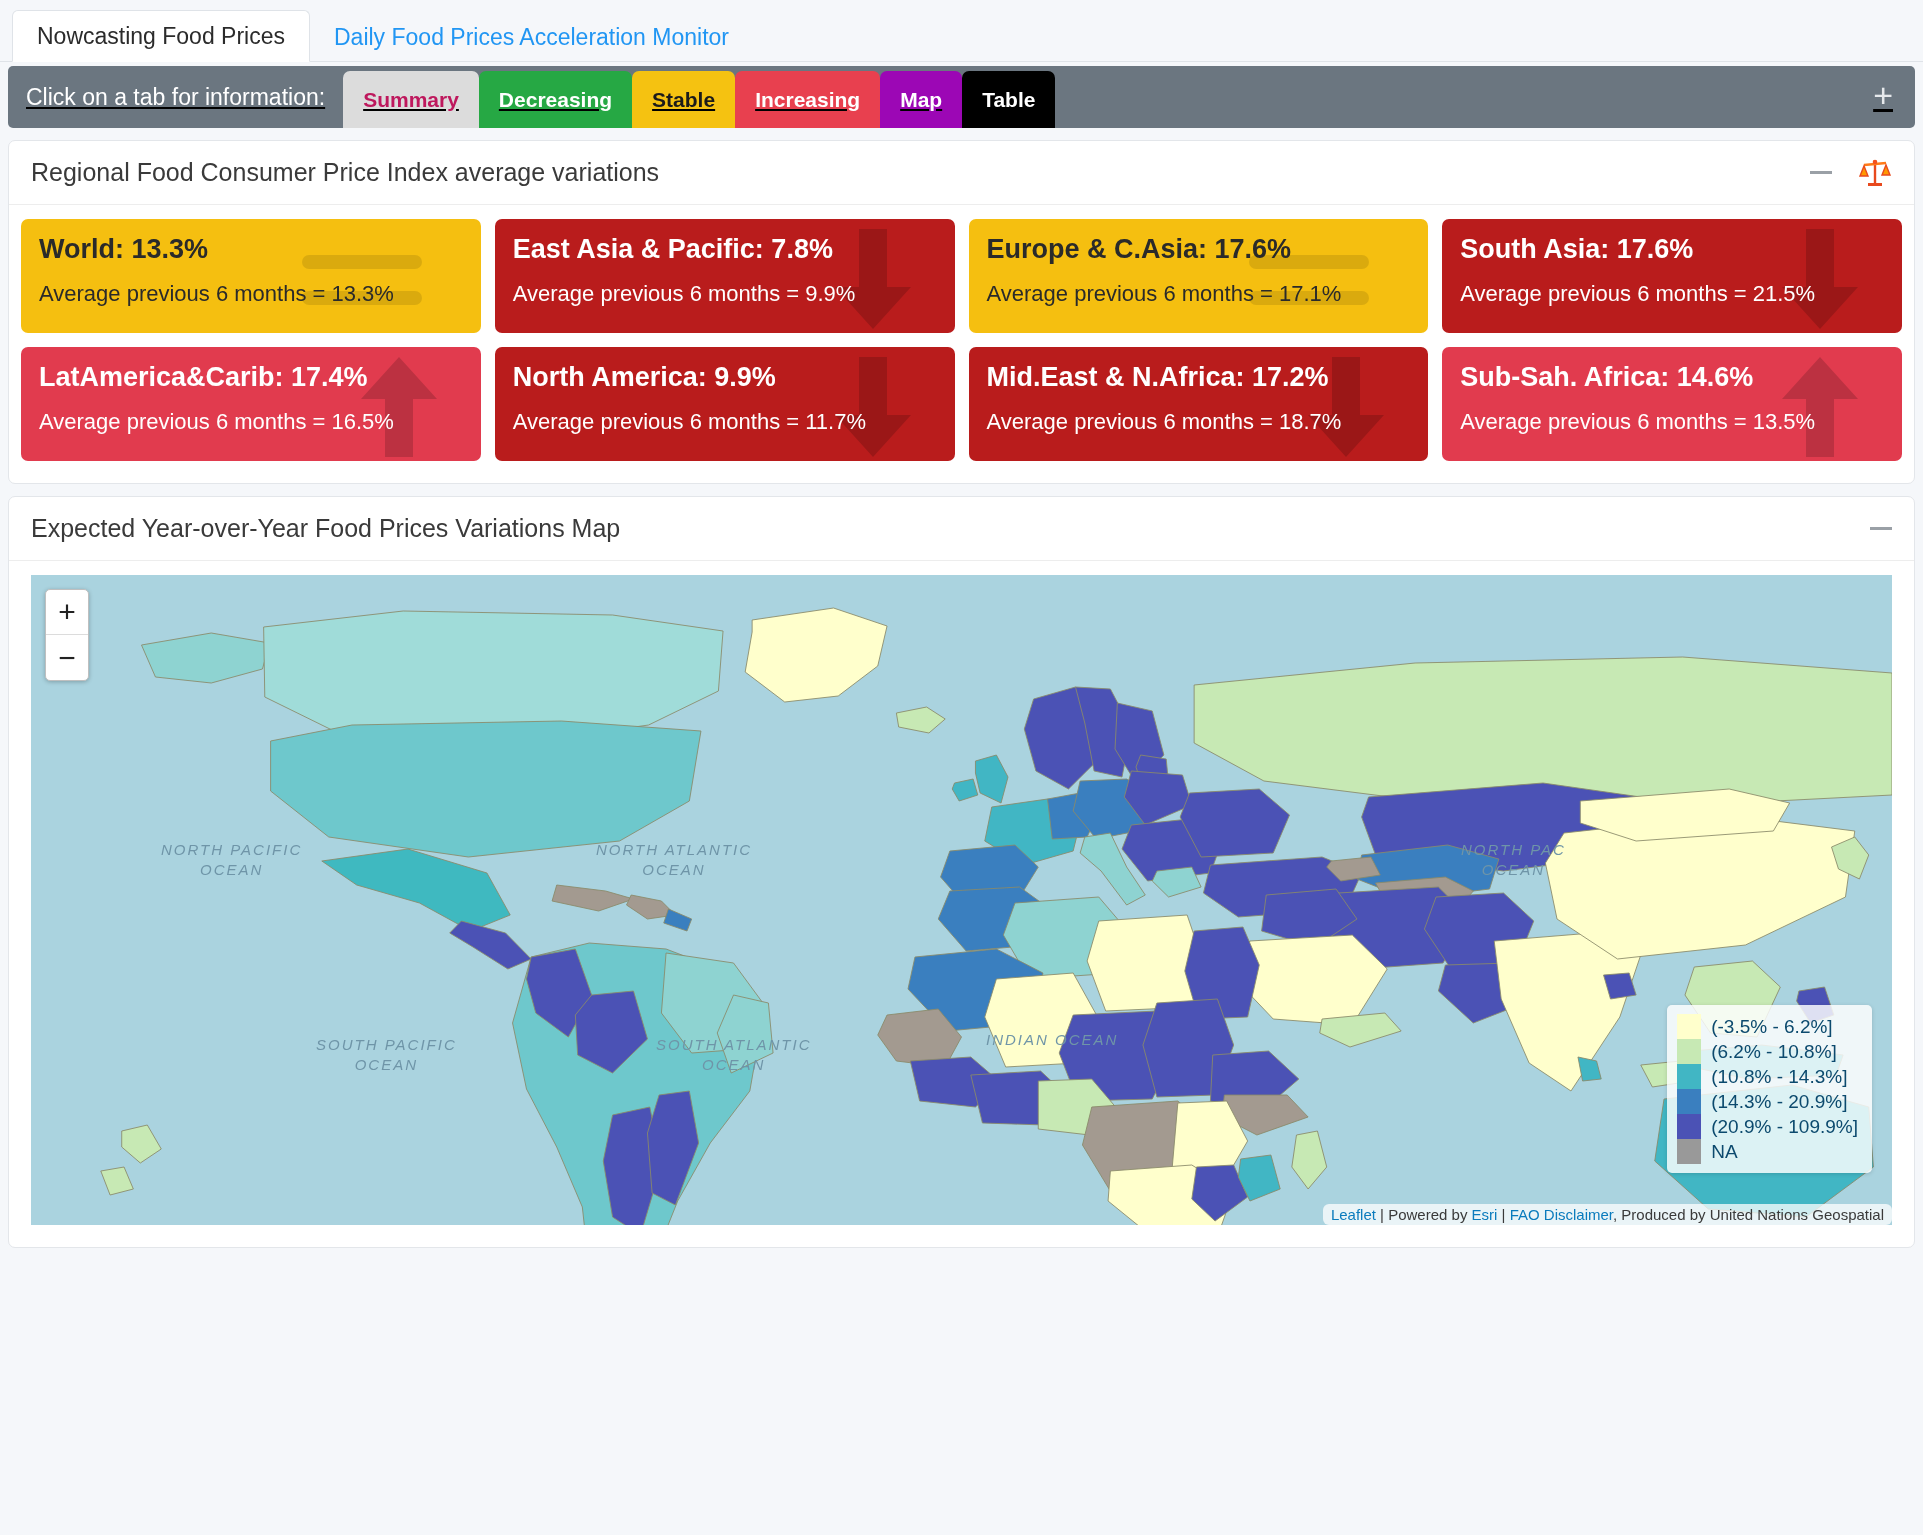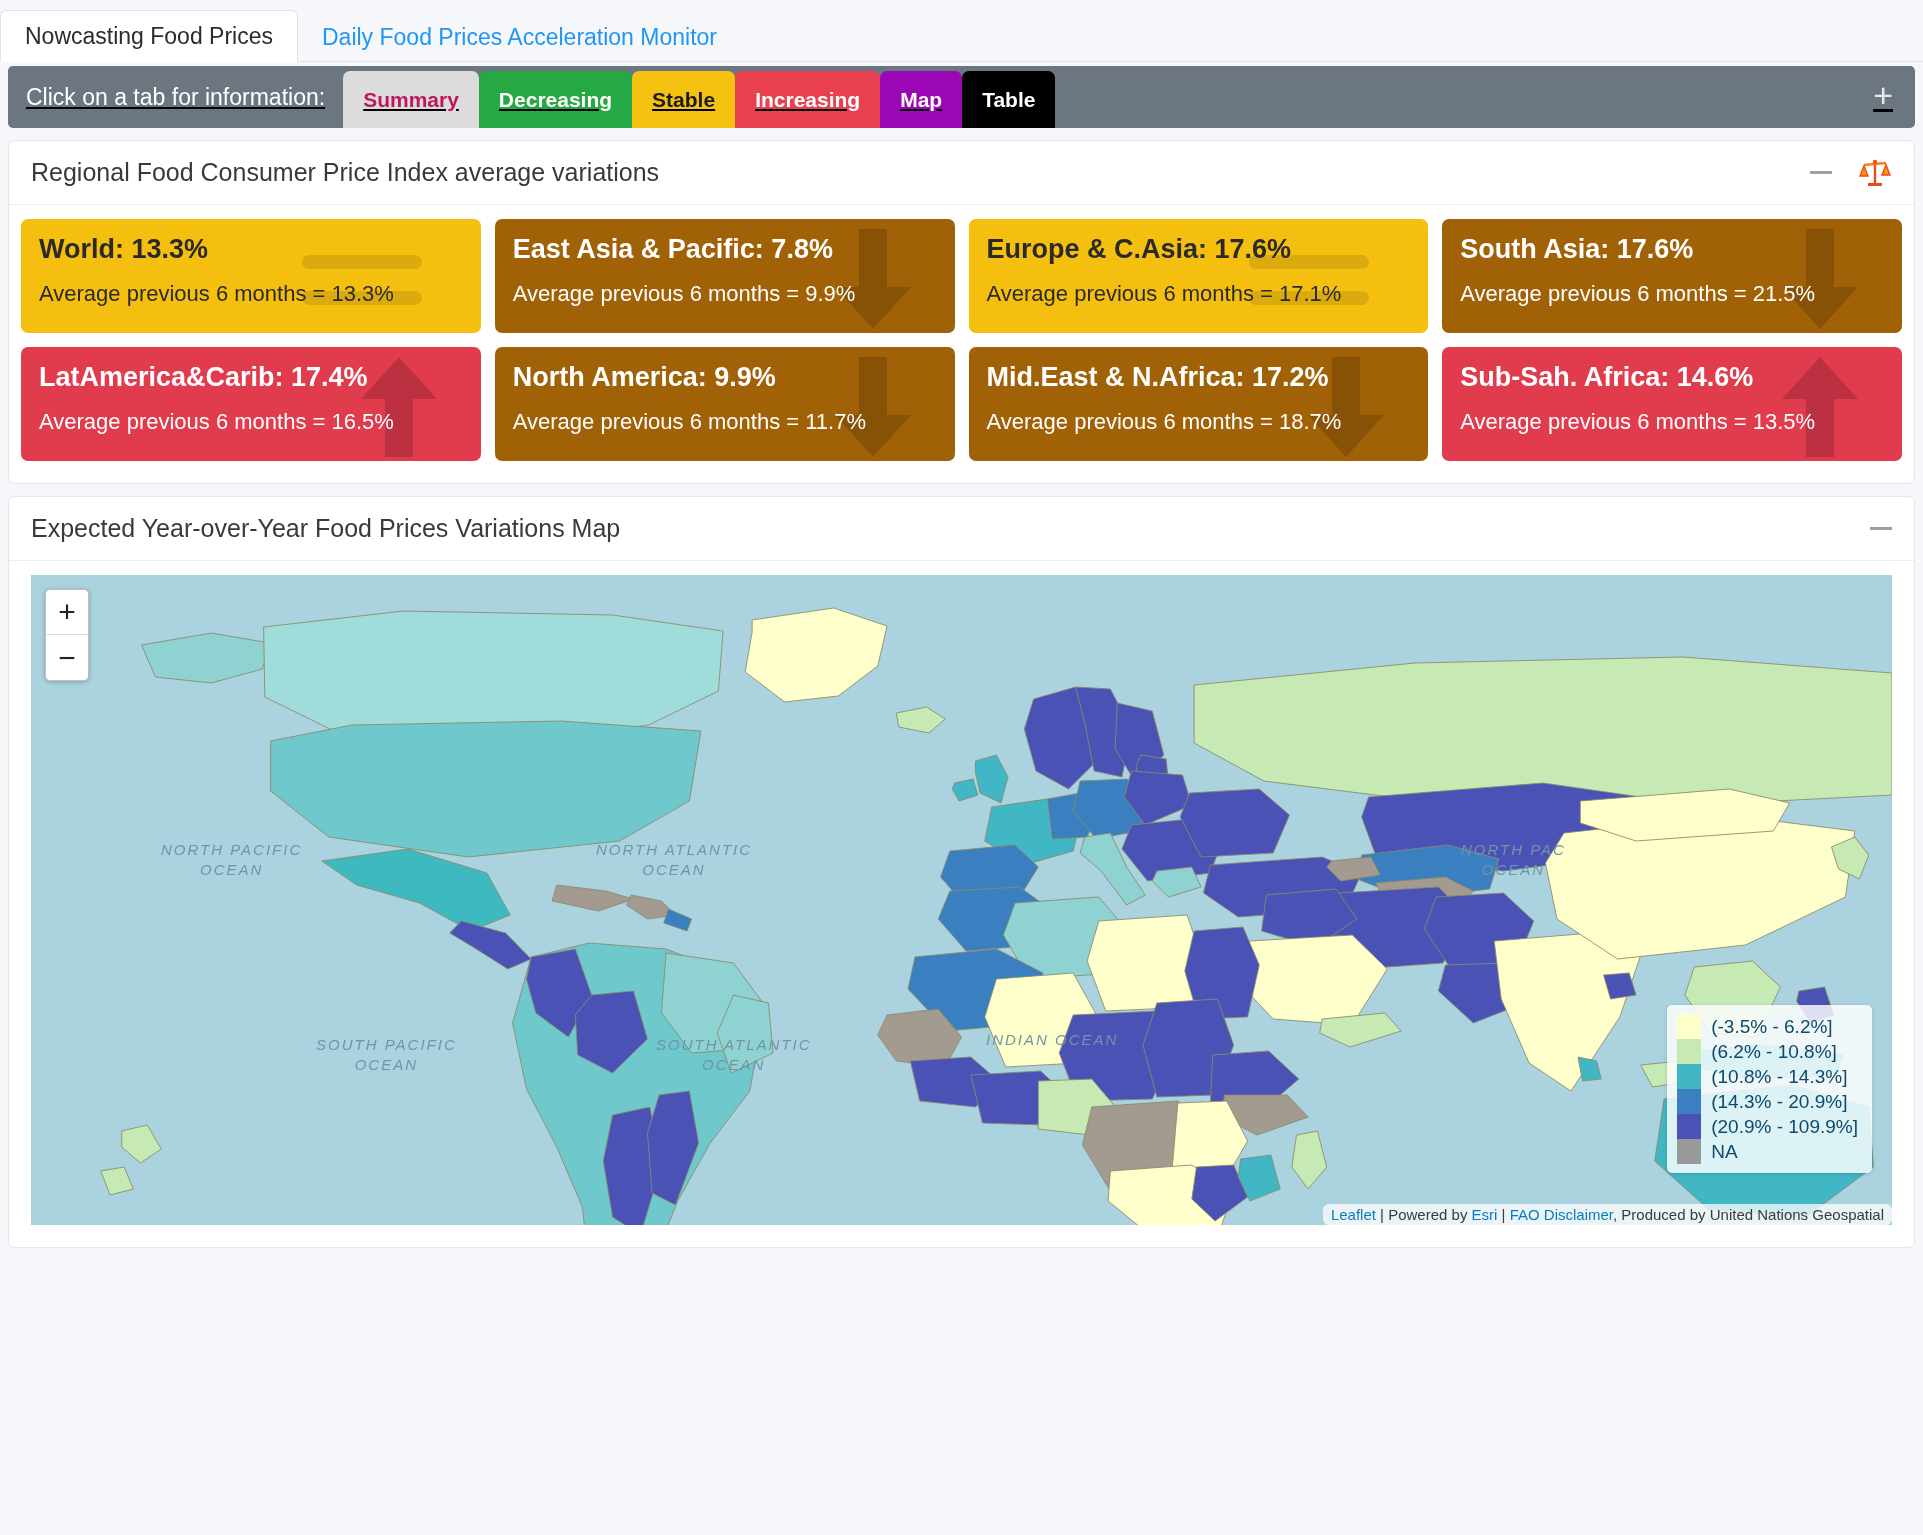--- a/index.html
+++ b/index.html
@@ -10,21 +10,21 @@
     font-family: "Liberation Sans", sans-serif;
     overflow: hidden;
   }
 
   
   .topnav {
     height: 62px;
     background: #f5f7fa;
     display: flex;
     align-items: flex-end;
-    padding-left: 0;
+    padding-left: 12px;
     position: relative;
   }
   .topnav:after{
     content:""; position:absolute; left:0; right:0; bottom:0; height:1px; background:#dfe3e8;
   }
   .nav-tab {
     font-size: 23px;
     padding: 14px 24px 13px 24px;
     color: #333;
     line-height: 1;
@@ -115,21 +115,21 @@
     grid-gap: 14px 14px;
   }
   .card {
     position: relative;
     border-radius: 7px;
     height: 114px;
     padding: 16px 18px 0 18px;
     overflow: hidden;
   }
   .card.yellow { background:#f5bf10; }
-  .card.green  { background:#a16207; }
+  .card.green  { background:#b91c1c; }
   .card.red    { background:#e13b4e; }
   .card-title { font-size: 27px; font-weight: bold; line-height: 1.1; position: relative; z-index: 2;}
   .card-sub   { font-size: 22px; margin-top: 16px; position: relative; z-index: 2;}
   .card.yellow .card-title,
   .card.yellow .card-sub { color: #2a2a2a; }
   .card.green  .card-title,
   .card.green  .card-sub,
   .card.red    .card-title,
   .card.red    .card-sub { color: #ffffff; }
   .card-icon {

